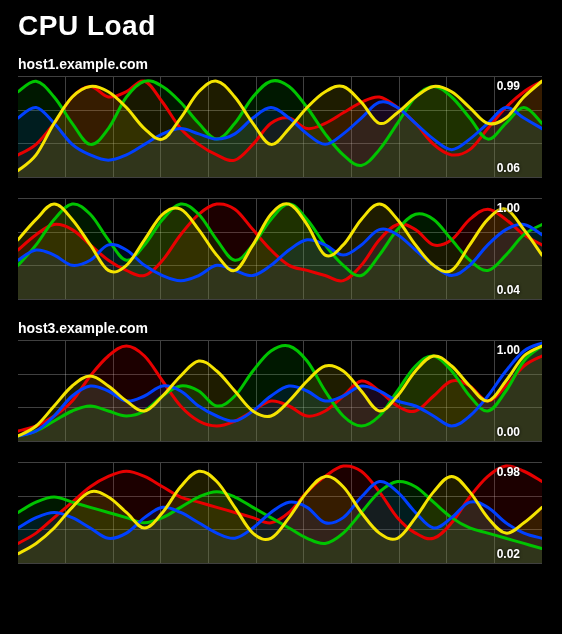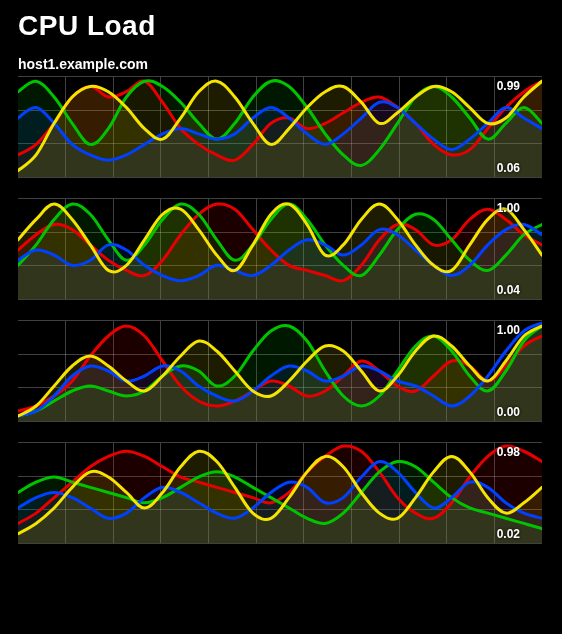--- a/index.html
+++ b/index.html
@@ -126,20 +126,21 @@
             <path d="M 0,51.02040816326531 C 3.2524137931034485,48.26530612244898 11.564137931034484,40.306122448979586 18.06896551724138,35.71428571428571 C 24.573793103448278,31.12244897959183 29.633103448275868,26.428571428571423 36.13793103448276,25.51020408163265 C 42.642758620689655,24.591836734693878 47.70206896551724,26.938775510204085 54.206896551724135,30.612244897959187 C 60.71172413793103,34.28571428571429 65.77103448275862,40.40816326530612 72.27586206896552,45.91836734693877 C 78.78068965517242,51.42857142857142 83.84,56.63265306122449 90.3448275862069,61.224489795918366 C 96.8496551724138,65.81632653061224 101.90896551724137,68.6734693877551 108.41379310344827,71.42857142857143 C 114.91862068965517,74.18367346938776 119.97793103448276,78.3673469387755 126.48275862068967,76.53061224489795 C 132.98758620689657,74.6938775510204 138.04689655172416,68.57142857142857 144.55172413793105,61.224489795918366 C 151.05655172413793,53.87755102040816 156.11586206896553,43.979591836734684 162.6206896551724,35.71428571428571 C 169.1255172413793,27.44897959183673 174.18482758620692,20.816326530612244 180.6896551724138,15.306122448979593 C 187.1944827586207,9.795918367346943 192.2537931034483,6.020408163265312 198.75862068965517,5.102040816326536 C 205.26344827586206,4.1836734693877595 210.32275862068965,5.61224489795918 216.82758620689654,10.204081632653057 C 223.33241379310343,14.795918367346935 228.39172413793102,23.265306122448983 234.89655172413794,30.612244897959187 C 241.40137931034485,37.95918367346939 246.46068965517244,44.59183673469388 252.96551724137933,51.02040816326531 C 259.47034482758625,57.44897959183674 264.5296551724138,62.653061224489804 271.0344827586207,66.32653061224491 C 277.5393103448276,70.00000000000001 282.5986206896552,69.59183673469389 289.1034482758621,71.42857142857143 C 295.608275862069,73.26530612244898 300.66758620689654,74.6938775510204 307.17241379310343,76.53061224489795 C 313.6772413793103,78.3673469387755 318.73655172413794,83.46938775510203 325.2413793103448,81.63265306122449 C 331.7462068965517,79.79591836734694 336.80551724137933,73.67346938775512 343.3103448275862,66.32653061224491 C 349.8151724137931,58.979591836734706 354.87448275862073,48.16326530612245 361.3793103448276,40.816326530612244 C 367.8841379310345,33.46938775510204 372.94344827586207,27.3469387755102 379.44827586206895,25.51020408163265 C 385.95310344827584,23.6734693877551 391.01241379310346,26.938775510204085 397.51724137931035,30.612244897959187 C 404.02206896551724,34.28571428571429 409.08137931034486,44.08163265306122 415.58620689655174,45.91836734693877 C 422.09103448275863,47.755102040816325 427.1503448275862,45.40816326530612 433.6551724137931,40.816326530612244 C 440.15999999999997,36.224489795918366 445.2193103448276,25.918367346938783 451.7241379310345,20.40816326530613 C 458.22896551724136,14.897959183673475 463.288275862069,10.204081632653057 469.7931034482759,10.204081632653057 C 476.29793103448276,10.204081632653057 481.3572413793103,15.816326530612251 487.8620689655172,20.40816326530613 C 494.3668965517241,25.000000000000007 499.4262068965518,31.122448979591834 505.93103448275866,35.71428571428571 C 512.4358620689655,40.306122448979586 520.7475862068966,44.08163265306122 524,45.91836734693877" class="series" stroke="#e80000"></path>
             <path d="M 0,66.32653061224491 C 3.2524137931034485,62.653061224489804 11.564137931034484,54.183673469387756 18.06896551724138,45.91836734693877 C 24.573793103448278,37.65306122448979 29.633103448275868,27.755102040816332 36.13793103448276,20.40816326530613 C 42.642758620689655,13.061224489795926 47.70206896551724,6.020408163265312 54.206896551724135,5.102040816326536 C 60.71172413793103,4.1836734693877595 65.77103448275862,8.877551020408166 72.27586206896552,15.306122448979593 C 78.78068965517242,21.73469387755102 83.84,32.55102040816327 90.3448275862069,40.816326530612244 C 96.8496551724138,49.08163265306122 101.90896551724137,60.30612244897959 108.41379310344827,61.224489795918366 C 114.91862068965517,62.14285714285714 119.97793103448276,53.265306122448976 126.48275862068967,45.91836734693877 C 132.98758620689657,38.57142857142857 138.04689655172416,27.755102040816332 144.55172413793105,20.40816326530613 C 151.05655172413793,13.061224489795926 156.11586206896553,6.020408163265312 162.6206896551724,5.102040816326536 C 169.1255172413793,4.1836734693877595 174.18482758620692,8.877551020408166 180.6896551724138,15.306122448979593 C 187.1944827586207,21.73469387755102 192.2537931034483,32.55102040816327 198.75862068965517,40.816326530612244 C 205.26344827586206,49.08163265306122 210.32275862068965,60.30612244897959 216.82758620689654,61.224489795918366 C 223.33241379310343,62.14285714285714 228.39172413793102,53.265306122448976 234.89655172413794,45.91836734693877 C 241.40137931034485,38.57142857142857 246.46068965517244,27.755102040816332 252.96551724137933,20.40816326530613 C 259.47034482758625,13.061224489795926 264.5296551724138,5.102040816326536 271.0344827586207,5.102040816326536 C 277.5393103448276,5.102040816326536 282.5986206896552,13.061224489795926 289.1034482758621,20.40816326530613 C 295.608275862069,27.755102040816332 300.66758620689654,37.65306122448979 307.17241379310343,45.91836734693877 C 313.6772413793103,54.183673469387756 318.73655172413794,60.81632653061226 325.2413793103448,66.32653061224491 C 331.7462068965517,71.83673469387756 336.80551724137933,78.36734693877551 343.3103448275862,76.53061224489795 C 349.8151724137931,74.69387755102039 354.87448275862073,64.38775510204081 361.3793103448276,56.12244897959184 C 367.8841379310345,47.85714285714286 372.94344827586207,37.95918367346939 379.44827586206895,30.612244897959187 C 385.95310344827584,23.265306122448983 391.01241379310346,17.142857142857142 397.51724137931035,15.306122448979593 C 404.02206896551724,13.469387755102042 409.08137931034486,15.816326530612251 415.58620689655174,20.40816326530613 C 422.09103448275863,25.000000000000007 427.1503448275862,33.46938775510204 433.6551724137931,40.816326530612244 C 440.15999999999997,48.16326530612245 445.2193103448276,55.714285714285715 451.7241379310345,61.224489795918366 C 458.22896551724136,66.73469387755102 463.288275862069,72.34693877551021 469.7931034482759,71.42857142857143 C 476.29793103448276,70.51020408163265 481.3572413793103,62.55102040816327 487.8620689655172,56.12244897959184 C 494.3668965517241,49.69387755102041 499.4262068965518,41.22448979591836 505.93103448275866,35.71428571428571 C 512.4358620689655,30.204081632653054 520.7475862068966,27.3469387755102 524,25.51020408163265" class="series" stroke="#00c400"></path>
             <path d="M 0,61.224489795918366 C 3.2524137931034485,59.38775510204081 11.564137931034484,51.93877551020408 18.06896551724138,51.02040816326531 C 24.573793103448278,50.102040816326536 29.633103448275868,53.36734693877551 36.13793103448276,56.12244897959184 C 42.642758620689655,58.87755102040816 47.70206896551724,65.40816326530613 54.206896551724135,66.32653061224491 C 60.71172413793103,67.24489795918369 65.77103448275862,64.89795918367346 72.27586206896552,61.224489795918366 C 78.78068965517242,57.55102040816326 83.84,47.755102040816325 90.3448275862069,45.91836734693877 C 96.8496551724138,44.08163265306122 101.90896551724137,47.3469387755102 108.41379310344827,51.02040816326531 C 114.91862068965517,54.693877551020414 119.97793103448276,61.73469387755103 126.48275862068967,66.32653061224491 C 132.98758620689657,70.91836734693878 138.04689655172416,73.77551020408163 144.55172413793105,76.53061224489795 C 151.05655172413793,79.28571428571428 156.11586206896553,81.63265306122449 162.6206896551724,81.63265306122449 C 169.1255172413793,81.63265306122449 174.18482758620692,79.28571428571428 180.6896551724138,76.53061224489795 C 187.1944827586207,73.77551020408163 192.2537931034483,67.24489795918369 198.75862068965517,66.32653061224491 C 205.26344827586206,65.40816326530613 210.32275862068965,69.59183673469389 216.82758620689654,71.42857142857143 C 223.33241379310343,73.26530612244898 228.39172413793102,77.44897959183673 234.89655172413794,76.53061224489795 C 241.40137931034485,75.61224489795917 246.46068965517244,70.91836734693878 252.96551724137933,66.32653061224491 C 259.47034482758625,61.73469387755103 264.5296551724138,55.61224489795919 271.0344827586207,51.02040816326531 C 277.5393103448276,46.42857142857143 282.5986206896552,41.734693877551024 289.1034482758621,40.816326530612244 C 295.608275862069,39.897959183673464 300.66758620689654,43.16326530612245 307.17241379310343,45.91836734693877 C 313.6772413793103,48.6734693877551 318.73655172413794,56.12244897959184 325.2413793103448,56.12244897959184 C 331.7462068965517,56.12244897959184 336.80551724137933,50.51020408163265 343.3103448275862,45.91836734693877 C 349.8151724137931,41.326530612244895 354.87448275862073,32.44897959183674 361.3793103448276,30.612244897959187 C 367.8841379310345,28.775510204081634 372.94344827586207,32.0408163265306 379.44827586206895,35.71428571428571 C 385.95310344827584,39.38775510204081 391.01241379310346,45.51020408163265 397.51724137931035,51.02040816326531 C 404.02206896551724,56.530612244897966 409.08137931034486,61.73469387755103 415.58620689655174,66.32653061224491 C 422.09103448275863,70.91836734693878 427.1503448275862,76.53061224489795 433.6551724137931,76.53061224489795 C 440.15999999999997,76.53061224489795 445.2193103448276,71.83673469387756 451.7241379310345,66.32653061224491 C 458.22896551724136,60.81632653061226 463.288275862069,52.3469387755102 469.7931034482759,45.91836734693877 C 476.29793103448276,39.48979591836734 481.3572413793103,34.28571428571429 487.8620689655172,30.612244897959187 C 494.3668965517241,26.938775510204085 499.4262068965518,24.591836734693878 505.93103448275866,25.51020408163265 C 512.4358620689655,26.428571428571423 520.7475862068966,33.877551020408156 524,35.71428571428571" class="series" stroke="#0040ff"></path>
             <path d="M 0,40.816326530612244 C 3.2524137931034485,37.142857142857146 11.564137931034484,26.836734693877556 18.06896551724138,20.40816326530613 C 24.573793103448278,13.979591836734702 29.633103448275868,5.102040816326536 36.13793103448276,5.102040816326536 C 42.642758620689655,5.102040816326536 47.70206896551724,13.061224489795926 54.206896551724135,20.40816326530613 C 60.71172413793103,27.755102040816332 65.77103448275862,36.73469387755102 72.27586206896552,45.91836734693877 C 78.78068965517242,55.10204081632653 83.84,67.75510204081633 90.3448275862069,71.42857142857143 C 96.8496551724138,75.10204081632654 101.90896551724137,71.83673469387756 108.41379310344827,66.32653061224491 C 114.91862068965517,60.81632653061226 119.97793103448276,50 126.48275862068967,40.816326530612244 C 132.98758620689657,31.632653061224488 138.04689655172416,20.816326530612248 144.55172413793105,15.306122448979593 C 151.05655172413793,9.795918367346939 156.11586206896553,7.44897959183673 162.6206896551724,10.204081632653057 C 169.1255172413793,12.959183673469385 174.18482758620692,22.346938775510207 180.6896551724138,30.612244897959187 C 187.1944827586207,38.87755102040816 192.2537931034483,48.775510204081634 198.75862068965517,56.12244897959184 C 205.26344827586206,63.46938775510204 210.32275862068965,73.26530612244898 216.82758620689654,71.42857142857143 C 223.33241379310343,69.59183673469389 228.39172413793102,56.0204081632653 234.89655172413794,45.91836734693877 C 241.40137931034485,35.816326530612244 246.46068965517244,22.653061224489797 252.96551724137933,15.306122448979593 C 259.47034482758625,7.959183673469391 264.5296551724138,3.265306122448986 271.0344827586207,5.102040816326536 C 277.5393103448276,6.938775510204086 282.5986206896552,16.326530612244895 289.1034482758621,25.51020408163265 C 295.608275862069,34.69387755102041 300.66758620689654,52.44897959183673 307.17241379310343,56.12244897959184 C 313.6772413793103,59.79591836734694 318.73655172413794,52.346938775510196 325.2413793103448,45.91836734693877 C 331.7462068965517,39.48979591836735 336.80551724137933,27.755102040816332 343.3103448275862,20.40816326530613 C 349.8151724137931,13.061224489795926 354.87448275862073,5.102040816326536 361.3793103448276,5.102040816326536 C 367.8841379310345,5.102040816326536 372.94344827586207,13.061224489795926 379.44827586206895,20.40816326530613 C 385.95310344827584,27.755102040816332 391.01241379310346,37.65306122448979 397.51724137931035,45.91836734693877 C 404.02206896551724,54.183673469387756 409.08137931034486,61.73469387755103 415.58620689655174,66.32653061224491 C 422.09103448275863,70.9183673469388 427.1503448275862,75.10204081632654 433.6551724137931,71.42857142857143 C 440.15999999999997,67.75510204081633 445.2193103448276,55.10204081632653 451.7241379310345,45.91836734693877 C 458.22896551724136,36.73469387755102 463.288275862069,26.83673469387756 469.7931034482759,20.40816326530613 C 476.29793103448276,13.9795918367347 481.3572413793103,8.367346938775507 487.8620689655172,10.204081632653057 C 494.3668965517241,12.040816326530608 499.4262068965518,22.346938775510207 505.93103448275866,30.612244897959187 C 512.4358620689655,38.87755102040816 520.7475862068966,51.53061224489796 524,56.12244897959184" class="series" stroke="#f5e400"></path>
           </svg>
           <div class="val-label val-top">1.00</div>
           <div class="val-label val-bot">0.04</div>
         </div>
       </div>
       <div class="panel">
+        <div class="panel-title">host3.example.com</div>
         <div class="chart-wrap">
           <svg width="524" height="100" viewBox="0 0 524 100" preserveAspectRatio="none">
             <g class="grid">
               <line x1="47.63636363636363" x2="47.63636363636363" y1="0" y2="100"></line>
               <line x1="95.27272727272727" x2="95.27272727272727" y1="0" y2="100"></line>
               <line x1="142.9090909090909" x2="142.9090909090909" y1="0" y2="100"></line>
               <line x1="190.54545454545453" x2="190.54545454545453" y1="0" y2="100"></line>
               <line x1="238.18181818181816" x2="238.18181818181816" y1="0" y2="100"></line>
               <line x1="285.8181818181818" x2="285.8181818181818" y1="0" y2="100"></line>
               <line x1="333.45454545454544" x2="333.45454545454544" y1="0" y2="100"></line>

